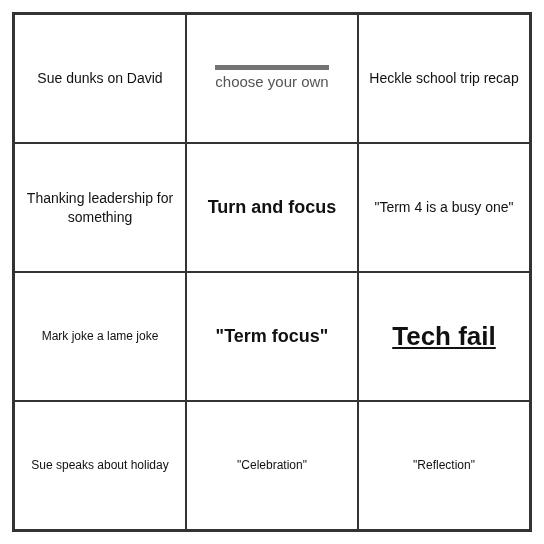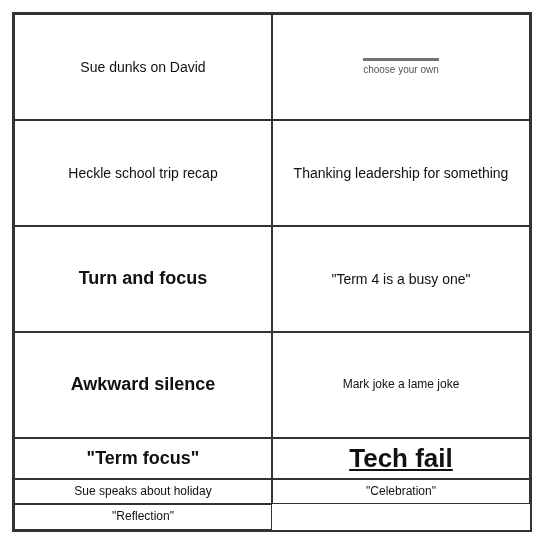--- a/index.html
+++ b/index.html
@@ -19,21 +19,21 @@
     }
 
     .bingo-container {
       width: 520px;
       height: 520px;
       border: 2px solid #333;
     }
 
     .bingo-grid {
       display: grid;
-      grid-template-columns: repeat(2, 1fr);
+      grid-template-columns: repeat(3, 1fr);
       grid-template-rows: repeat(4, 1fr);
       width: 100%;
       height: 100%;
     }
 
     .bingo-cell {
       border: 1.5px solid #333;
       display: flex;
       align-items: center;
       justify-content: center;
@@ -60,23 +60,23 @@
       font-weight: bold;
       line-height: 1.3;
     }
 
     .cell-text.small {
       font-size: 12px;
       line-height: 1.3;
     }
 
     .choose-own {
-      font-size: 10px;
+      font-size: 15px;
       color: #555;
-      border-top: 3px solid #737373;
+      border-top: 5px solid #737373;
       padding-top: 2px;
       display: block;
     }
   </style>
 </head>
 <body>
 
 <div class="bingo-container">
   <div class="bingo-grid">
 
@@ -94,23 +94,20 @@
     <div class="bingo-cell">
       <span class="cell-text">Thanking leadership for something</span>
     </div>
 
     <div class="bingo-cell">
       <span class="cell-text medium">Turn and focus</span>
     </div>
     <div class="bingo-cell">
       <span class="cell-text">"Term 4 is a busy one"</span>
     </div>
-    <div class="bingo-cell">
-      <span class="cell-text medium">Awkward silence</span>
-    </div>
 
     <div class="bingo-cell">
       <span class="cell-text small">Mark joke a lame joke</span>
     </div>
     <div class="bingo-cell">
       <span class="cell-text medium">"Term focus"</span>
     </div>
     <div class="bingo-cell">
       <span class="cell-text large">Tech fail</span>
     </div>

